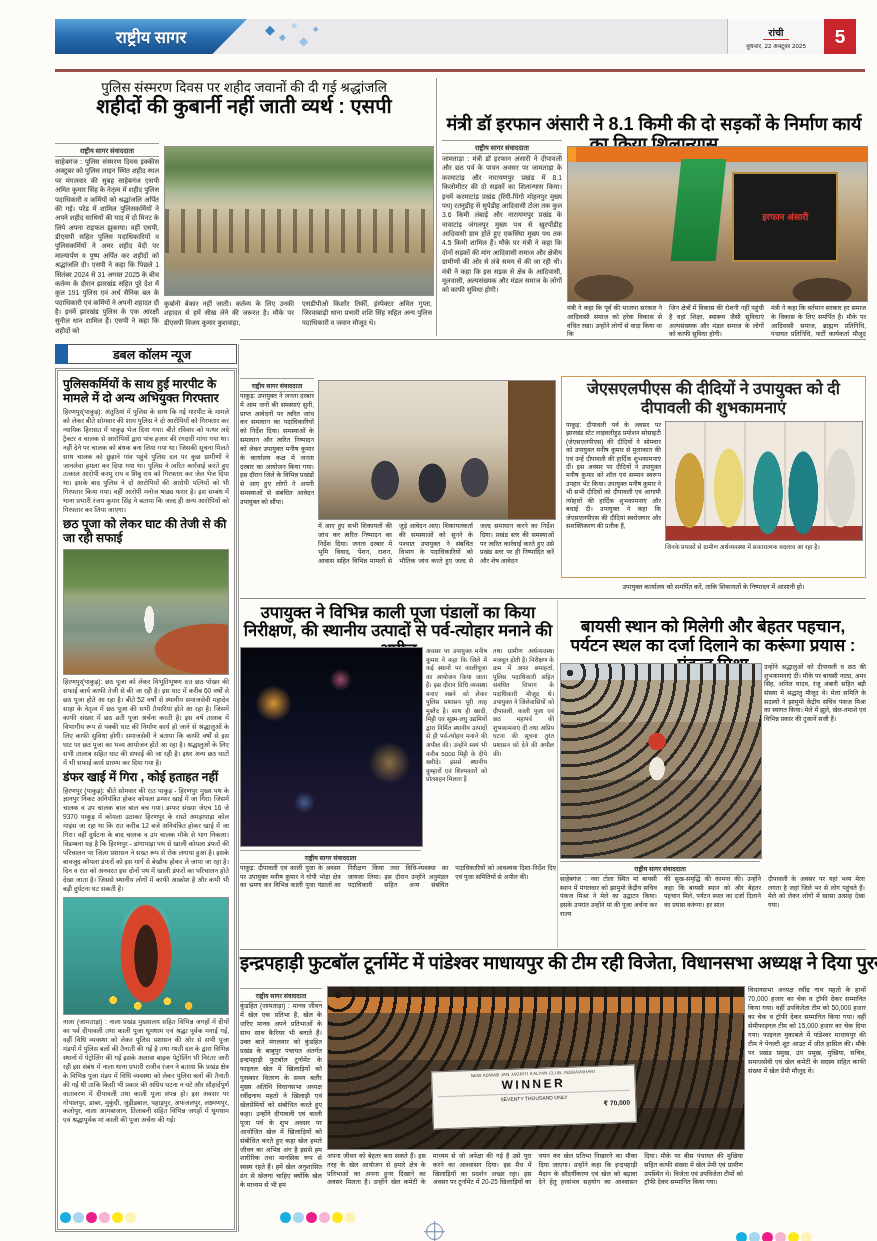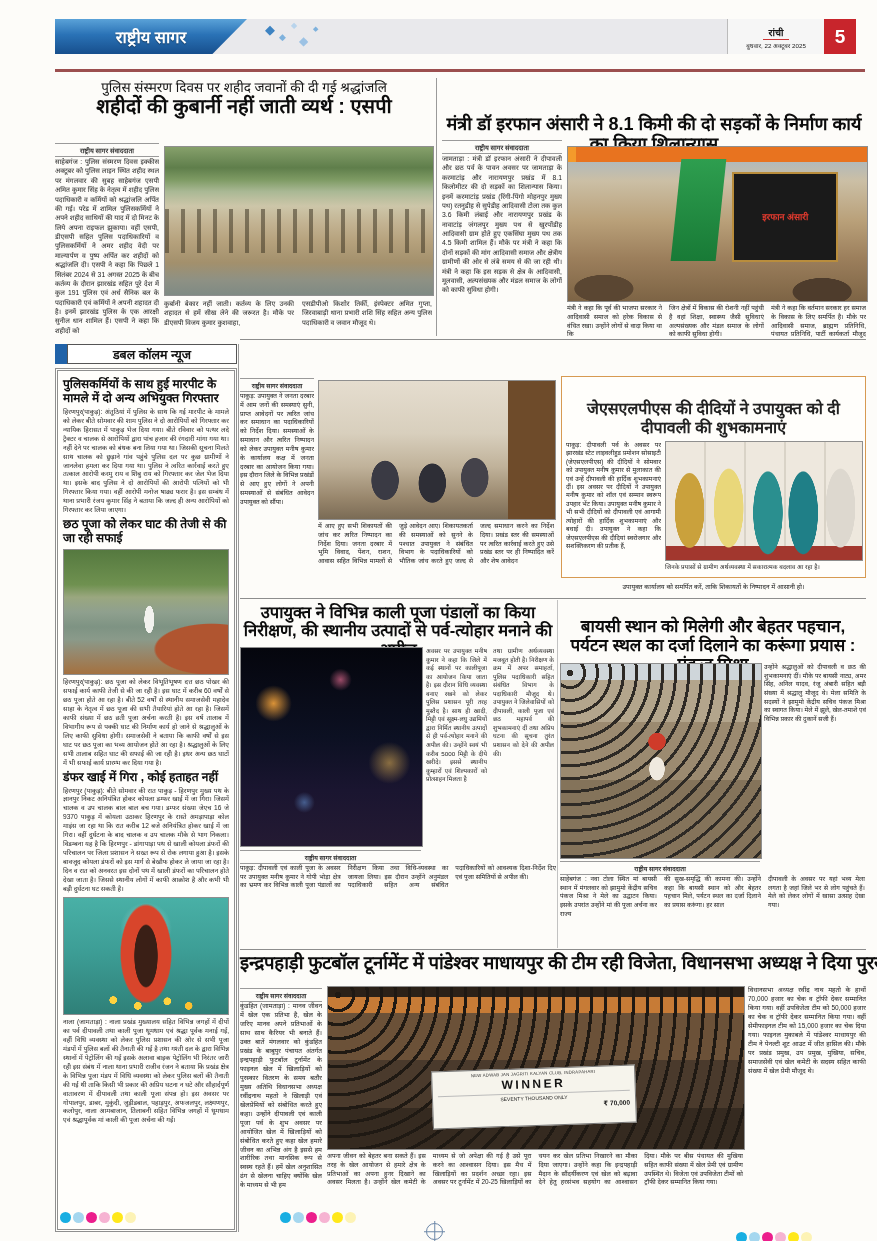--- a/index.html
+++ b/index.html
@@ -99,21 +99,21 @@
   .cheque{position:absolute;left:25%;top:50%;width:49%;height:36%;background:#f6f4ec;border:1px solid #777;
           transform:rotate(-2deg);padding:2px 5px;box-sizing:border-box;color:#222;}
   .chq-top{font-size:4.3px;letter-spacing:.2px;text-align:center;color:#333;}
   .chq-title{font-size:12px;font-weight:bold;letter-spacing:2.5px;text-align:center;color:#111;margin-top:1px;}
   .chq-words{font-size:5px;text-align:center;margin-top:2px;border-top:1px solid #bbb;padding-top:1px;}
   .chq-amt{font-size:6.6px;font-weight:bold;text-align:right;margin-top:1px;}
 
   
   #jslps{left:561px;top:376px;width:305px;height:202px;border:1px solid #d79a52;background:#fffefb;
          box-sizing:border-box;padding:3px 4px;}
-  .j-head{font-size:16px;font-weight:600;text-align:center;line-height:1.18;color:#222;margin-top:20px;}
+  .j-head{font-size:16px;font-weight:600;text-align:center;line-height:1.18;color:#222;}
   .j-row{display:flex;gap:4px;margin-top:3px;}
   .j-text{width:95px;font-size:6.3px;line-height:1.34;text-align:justify;overflow:hidden;height:146px;}
   .j-right{flex:1;}
   .j-photo{width:100%;height:118px;}
   .j-cap{font-size:6.2px;line-height:1.3;text-align:justify;margin-top:2px;}
 
   
   .regrow{display:flex;gap:2px;}
   .regdot{width:11px;height:11px;border-radius:50%;}
   .c1{background:#19aee2;} .c2{background:#a5d7ef;} .c3{background:#ec1e8c;}

